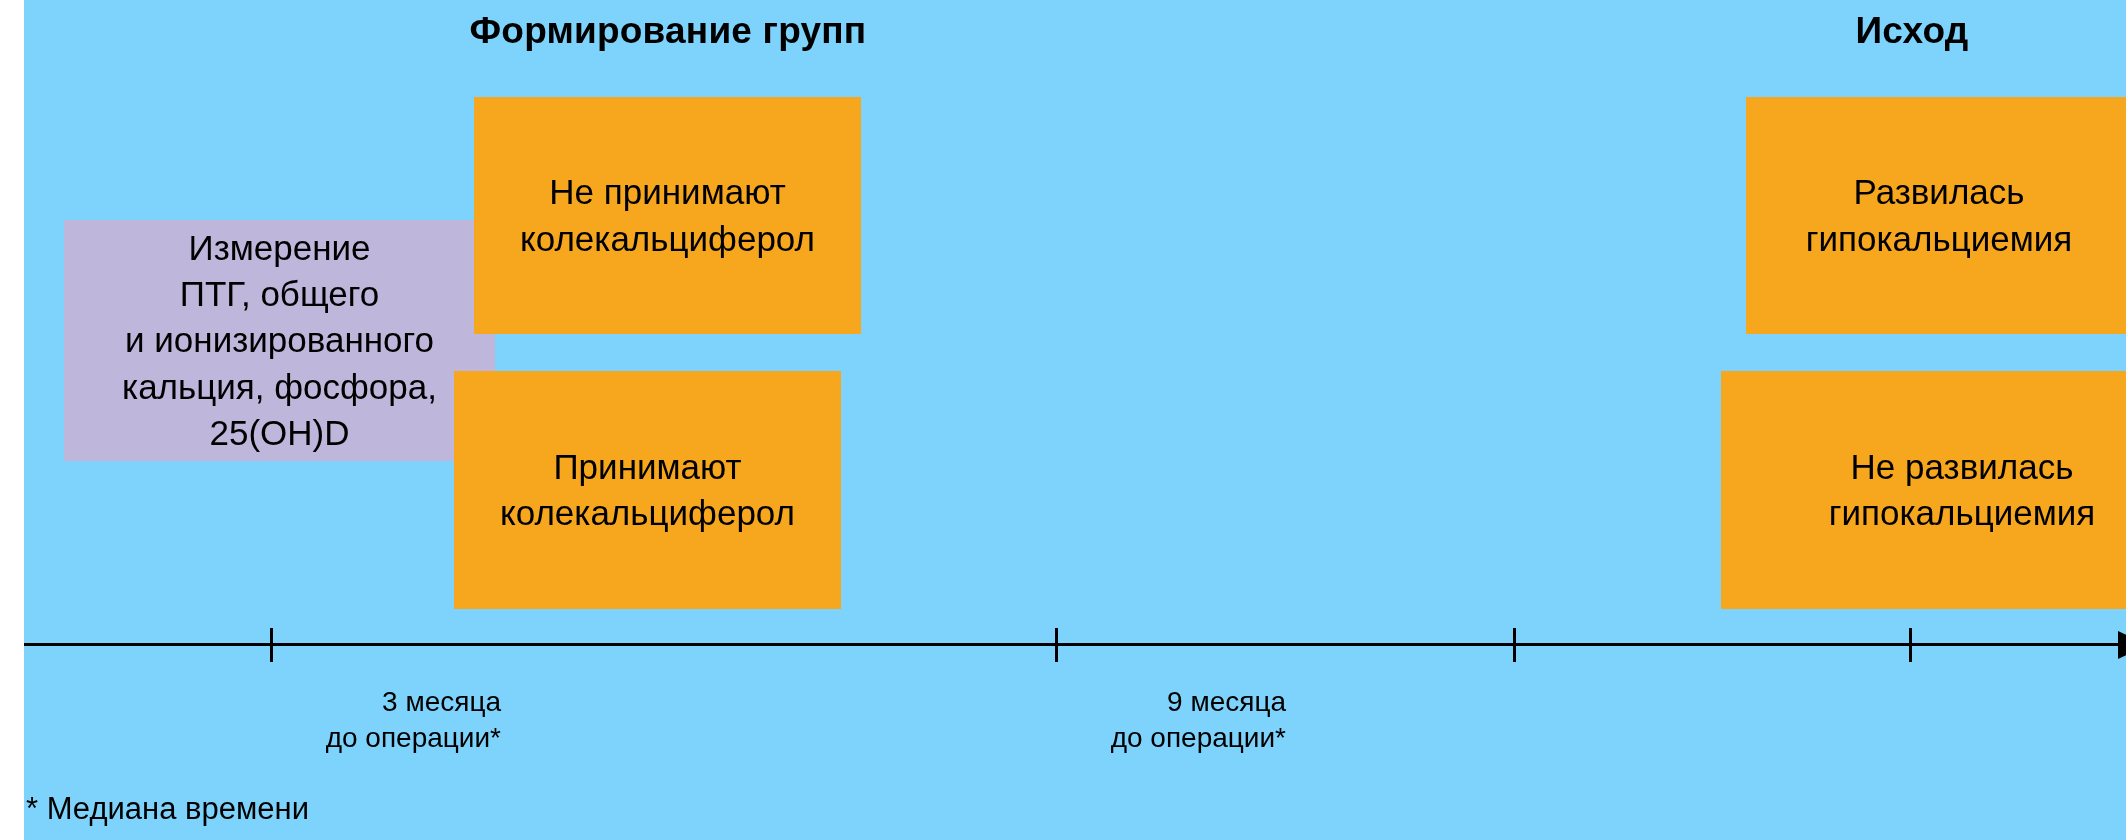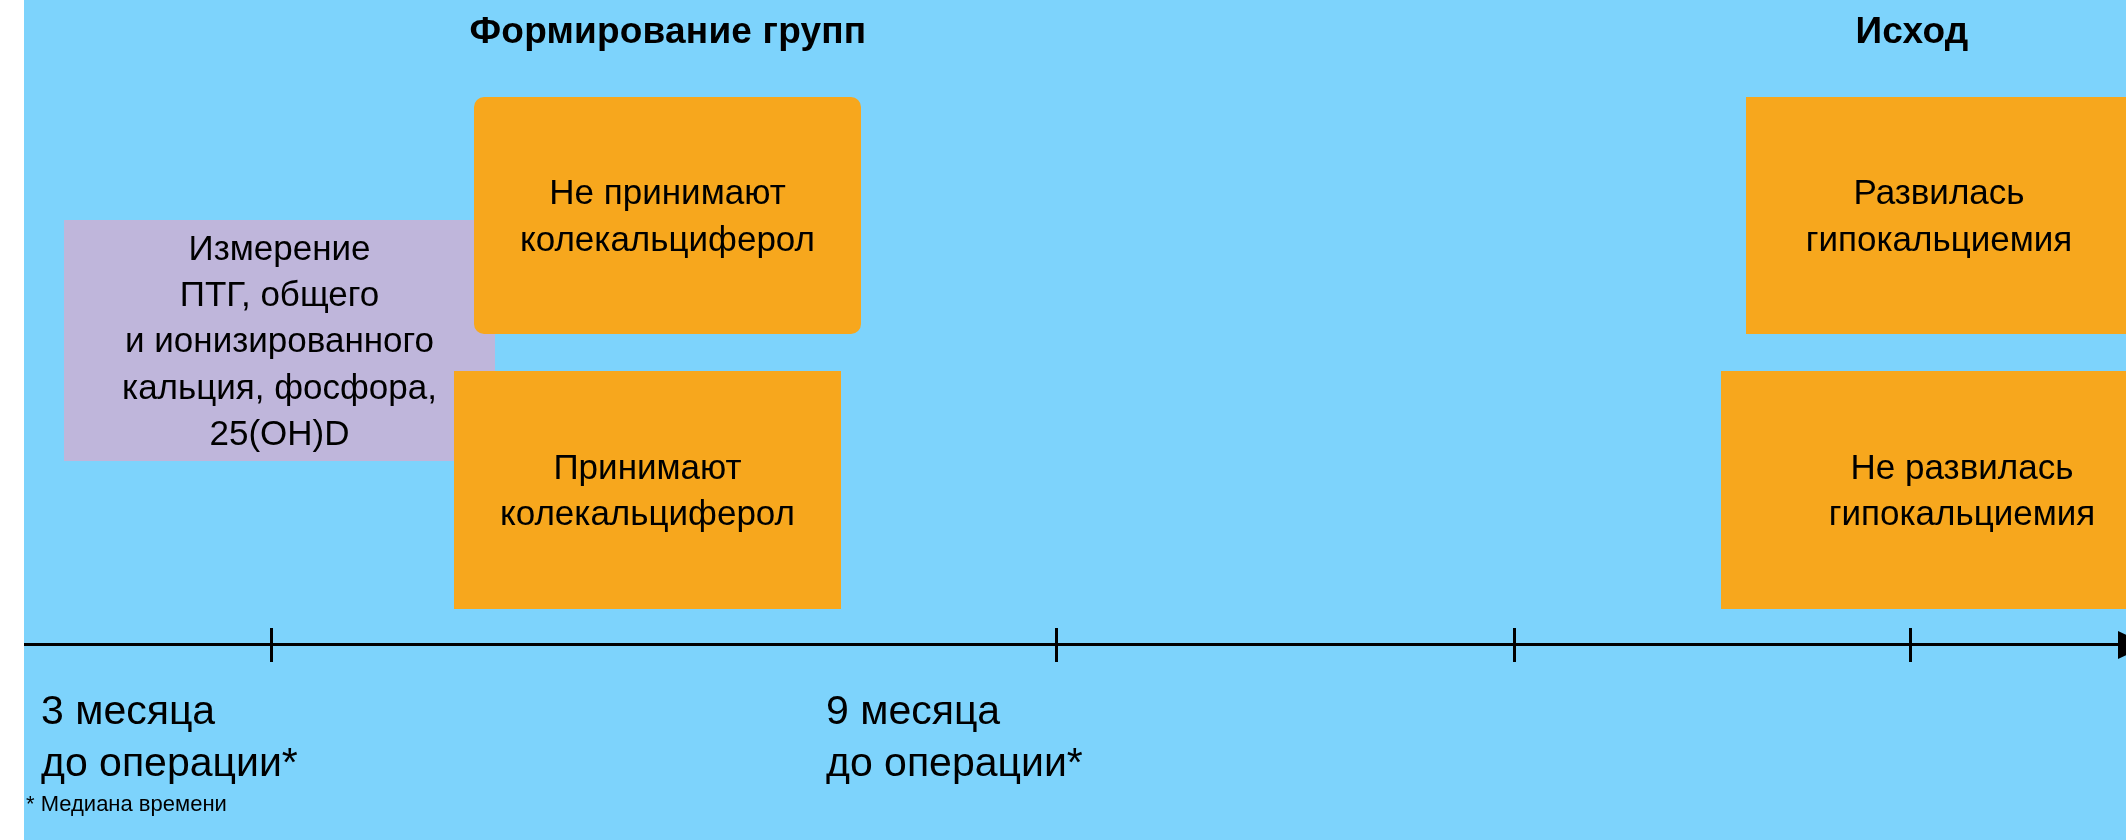--- a/index.html
+++ b/index.html
@@ -35,21 +35,21 @@
     text-align: center;
     font-size: 35px;
     line-height: 1.32;
     white-space: pre-line;
   }
   .box.purple { background: var(--purple, #BFB6DB); }
   .box.orange { background: var(--orange, #F7A71D); }
 
   
   .b-baseline   { left: 40px;   top: 220px; width: 431px; height: 241px; }
-  .b-nochole    { left: 450px;  top: 97px;  width: 387px; height: 237px; border-radius: 10px; }
+  .b-nochole    { left: 450px;  top: 97px;  width: 387px; height: 237px; }
   .b-chole      { left: 430px;  top: 371px; width: 387px; height: 238px; }
   .b-preop      { left: 862px;  top: 220px; width: 383px; height: 238px; }
   .b-pte        { left: 1283px; top: 220px; width: 380px; height: 238px; }
   .b-hypo       { left: 1722px; top: 97px;  width: 386px; height: 237px; }
   .b-nohypo     { left: 1697px; top: 371px; width: 430px; height: 238px; padding-left: 26px; }
 
   
   .tl-line {
     position: absolute;
     left: 0;
@@ -77,34 +77,34 @@
   }
   .t1 { left: 246px; }
   .t2 { left: 1031px; }
   .t3 { left: 1489px; }
   .t4 { left: 1885px; }
 
   .tl-label {
     position: absolute;
     top: 684px;
     width: 460px;
-    text-align: left;
-    font-size: 41px;
+    text-align: right;
+    font-size: 28px;
     line-height: 1.28;
     white-space: pre-line;
   }
   .l1 { left: 17px; }
   .l2 { left: 802px; }
   .l3 { left: 1656px; }
 
   .footnote {
     position: absolute;
     left: 2px;
     top: 791px;
-    font-size: 22px;
+    font-size: 31px;
   }
 </style>
 </head>
 <body>
 
 <div class="figure">
 
   <div class="col-header" style="left:344px;">Формирование групп</div>
   <div class="col-header" style="left:1588px;">Исход</div>
 

